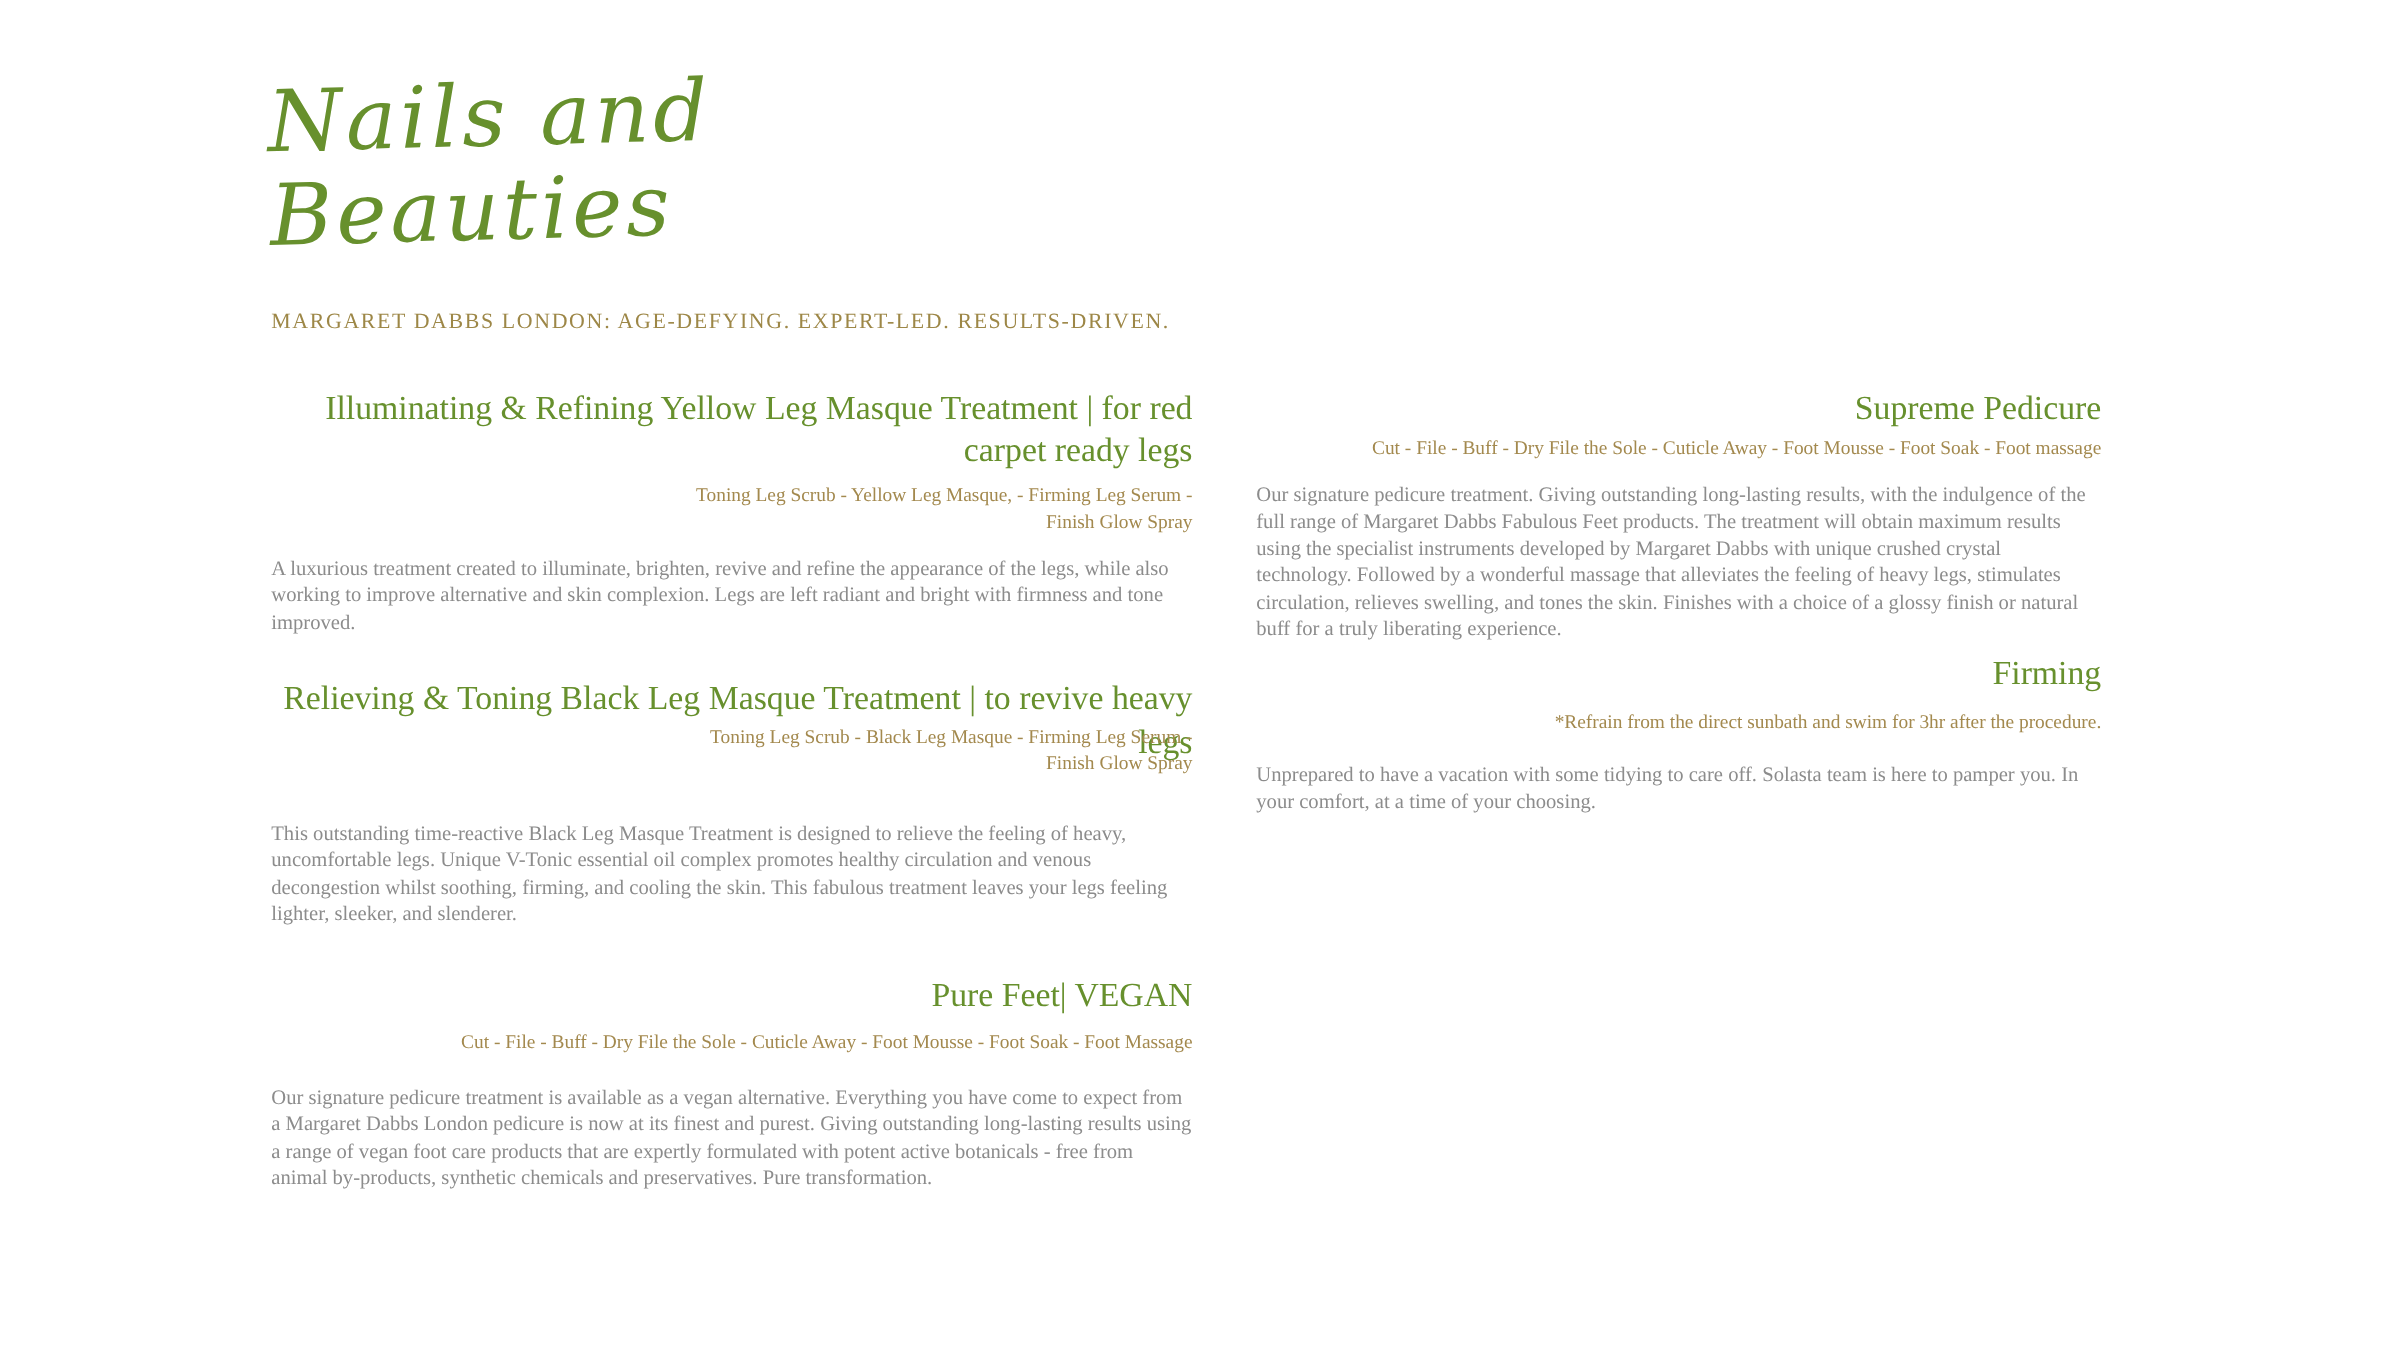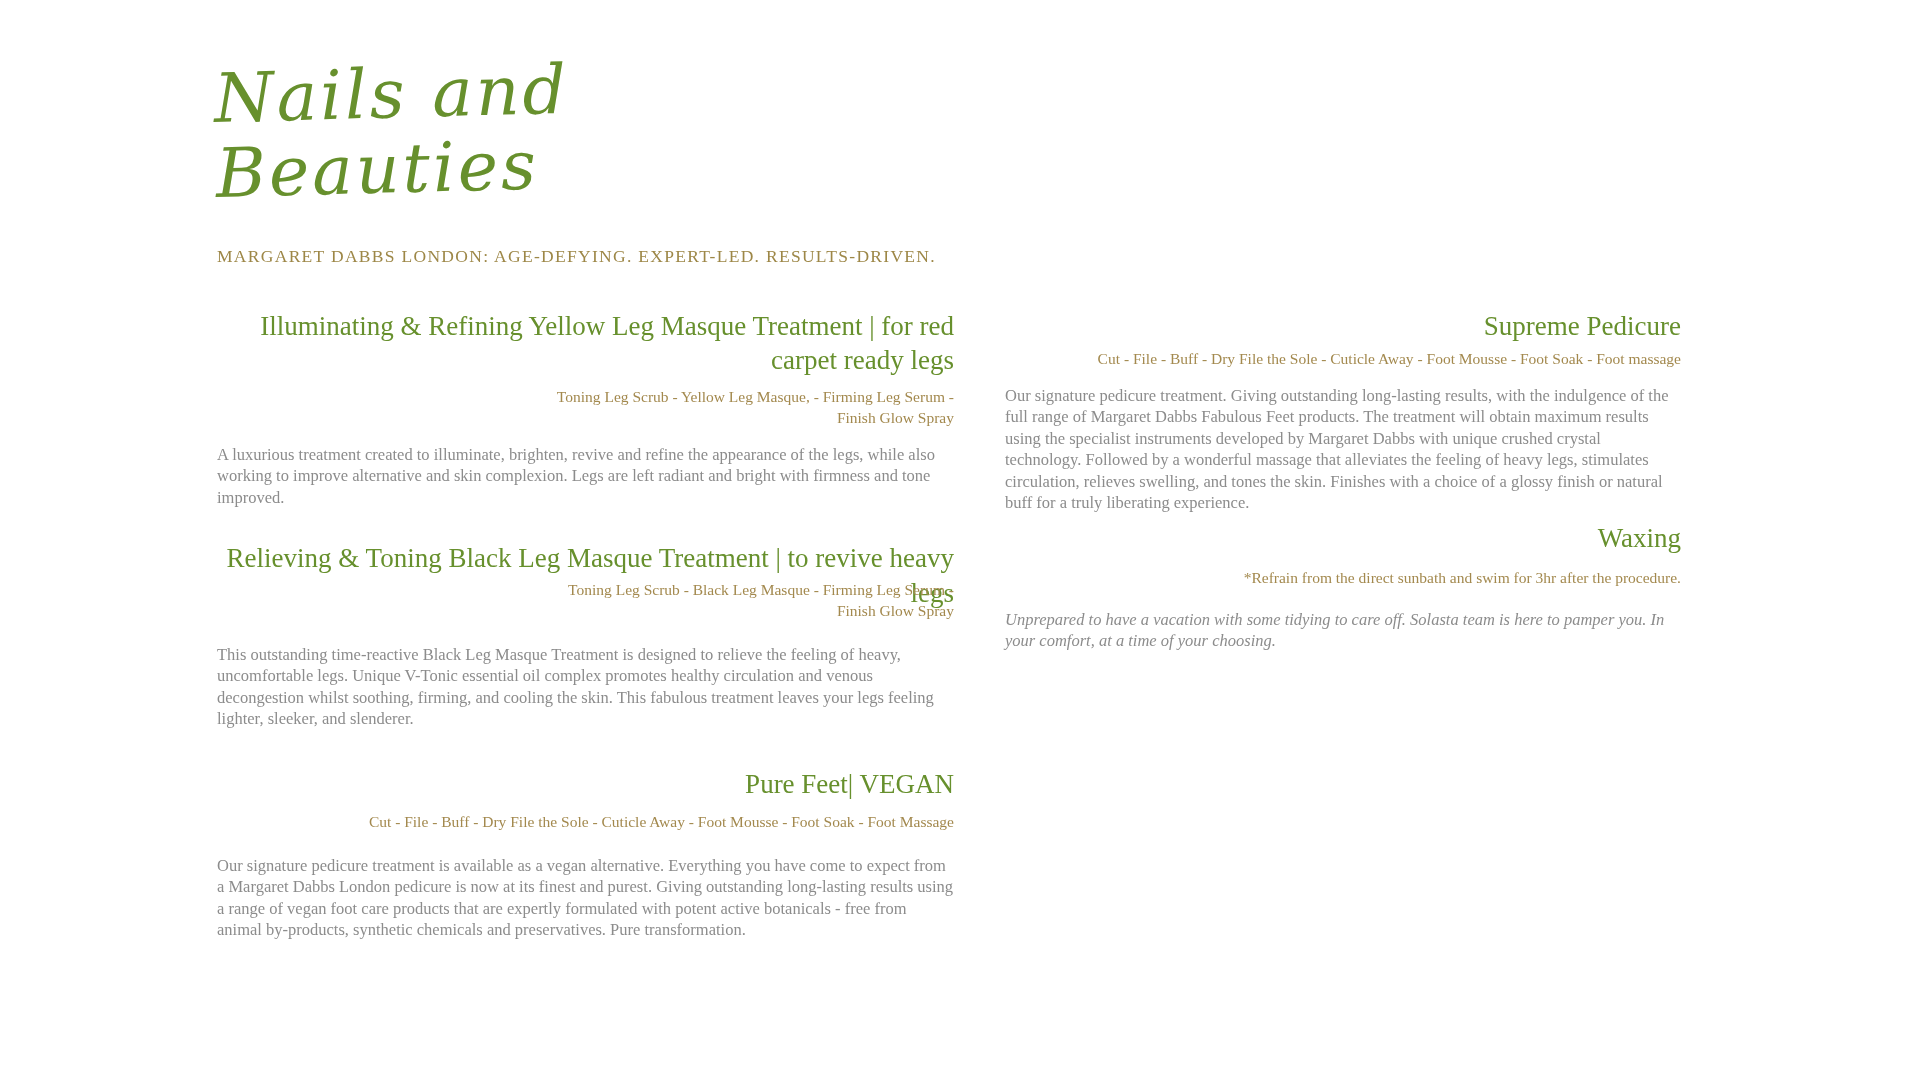--- a/index.html
+++ b/index.html
@@ -62,27 +62,27 @@
   .treatment .desc {
     margin: 15px 0 0 0;
     color: var(--body-gray, #8c8c8c);
     font-size: 16.5px;
     line-height: 1.3;
   }
 
   
   .col-left  .s2 { margin-top: 33px; }
   .col-left  .s2 .caption { margin-top: -30px; }
-  .col-left  .s2 .desc    { margin-top: 22px; }
+  .col-left  .s2 .desc    { margin-top: 34px; }
   .col-left  .s3 { margin-top: 38px; }
   .col-left  .s3 .desc    { margin-top: 22px; }
   .col-right .s1 .caption { margin-top: 6px; }
   .col-right .s2 { margin-top: 8px; }
   .col-right .s2 .caption { margin-top: 12px; }
-  .col-right .s2 .desc    { margin-top: 20px; font-style: italic; }
+  .col-right .s2 .desc    { margin-top: 20px; }
 </style>
 </head>
 <body>
 
 <div class="page">
 
   <div class="logo">Nails and Beauties</div>
 
   <div class="tagline">MARGARET DABBS LONDON: AGE-DEFYING. EXPERT-LED. RESULTS-DRIVEN.</div>
 
@@ -114,21 +114,21 @@
 
     <div class="col-right">
 
       <section class="treatment s1">
         <h2 class="title">Supreme Pedicure</h2>
         <p class="caption">Cut - File - Buff - Dry File the Sole - Cuticle Away - Foot Mousse - Foot Soak - Foot massage</p>
         <p class="desc">Our signature pedicure treatment. Giving outstanding long-lasting results, with the indulgence of the full range of Margaret Dabbs Fabulous Feet products. The treatment will obtain maximum results using the specialist instruments developed by Margaret Dabbs with unique crushed crystal technology. Followed by a wonderful massage that alleviates the feeling of heavy legs, stimulates circulation, relieves swelling, and tones the skin. Finishes with a choice of a glossy finish or natural buff for a truly liberating experience.</p>
       </section>
 
       <section class="treatment s2">
-        <h2 class="title">Waxing</h2>
+        <h2 class="title">Firming</h2>
         <p class="caption">*Refrain from the direct sunbath and swim for 3hr after the procedure.</p>
         <p class="desc">Unprepared to have a vacation with some tidying to care off. Solasta team is here to pamper you. In your comfort, at a time of your choosing.</p>
       </section>
 
     </div>
 
   </div>
 </div>
 
 </body></html>

